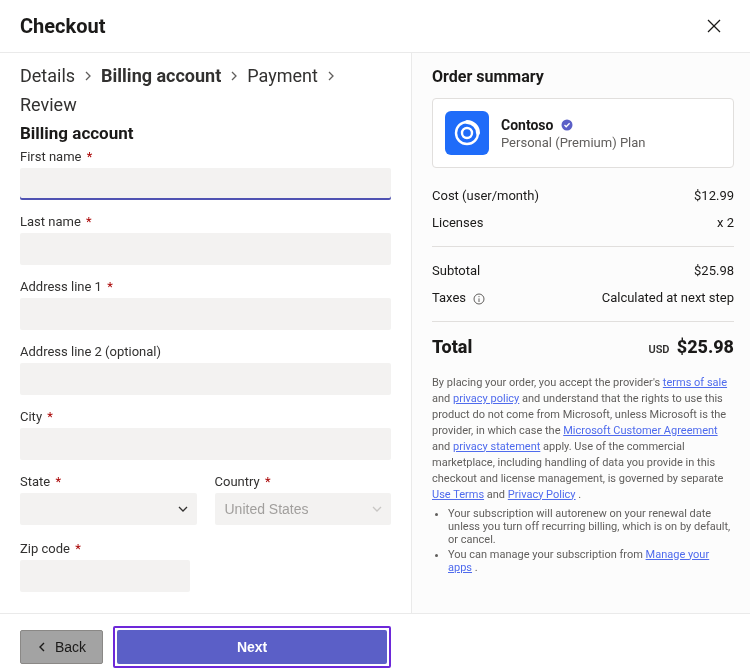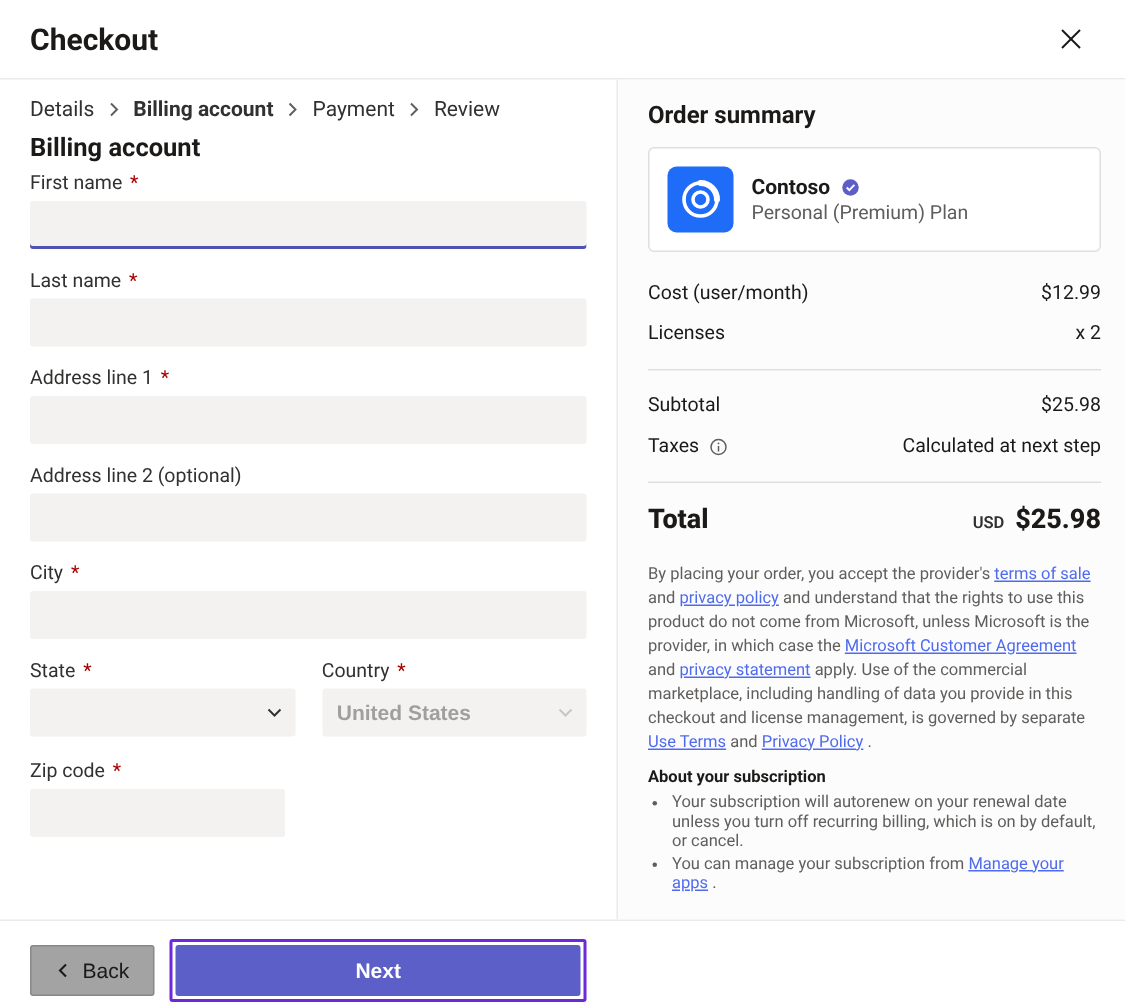--- a/index.html
+++ b/index.html
@@ -46,21 +46,21 @@
   }
   .right-pane {
     padding: 14px 16px 0 20px;
     background: #fcfcfc;
   }
 
   
   .breadcrumb {
     display: flex; align-items: center; gap: 8px;
     flex-wrap: wrap;
-    font-size: 14px;
+    font-size: 18px;
     color: #323130;
   }
   .crumb { color: #323130; }
   .crumb.current { font-weight: 700; }
   .chev { color: #605e5c; display:flex; }
 
   
   .section-title {
     font-size: 17px; font-weight: 700; margin: 8px 0 6px;
   }
@@ -95,21 +95,20 @@
     grid-template-columns: 1fr 1fr;
     gap: 18px;
   }
   .select-wrap {
     position: relative;
   }
   .select {
     appearance: none;
     -webkit-appearance: none;
     padding-right: 32px;
-    font-weight: bold;
   }
   .select.disabled { color: #a19f9d; }
   .select-chev {
     position: absolute; right: 8px; top: 50%; transform: translateY(-50%);
     pointer-events: none; color: #605e5c;
   }
   .select-chev.disabled { color: #c8c6c4; }
 
   
   .footer {
@@ -363,21 +362,20 @@
       <a href="#">Microsoft Customer Agreement</a>
       <span> and </span>
       <a href="#">privacy statement</a>
       <span> apply. Use of the commercial marketplace, including handling of data you provide in this checkout and license management, is governed by separate </span>
       <a href="#">Use Terms</a>
       <span> and </span>
       <a href="#">Privacy Policy</a>
       <span>.</span>
     </div>
 
-    <div class="about-title">About your subscription</div>
     <ul class="about-list">
       <li>Your subscription will autorenew on your renewal date unless you turn off recurring billing, which is on by default, or cancel.</li>
       <li>
         <span>You can manage your subscription from </span>
         <a href="#">Manage your apps</a>
         <span>.</span>
       </li>
     </ul>
 
   </div>

